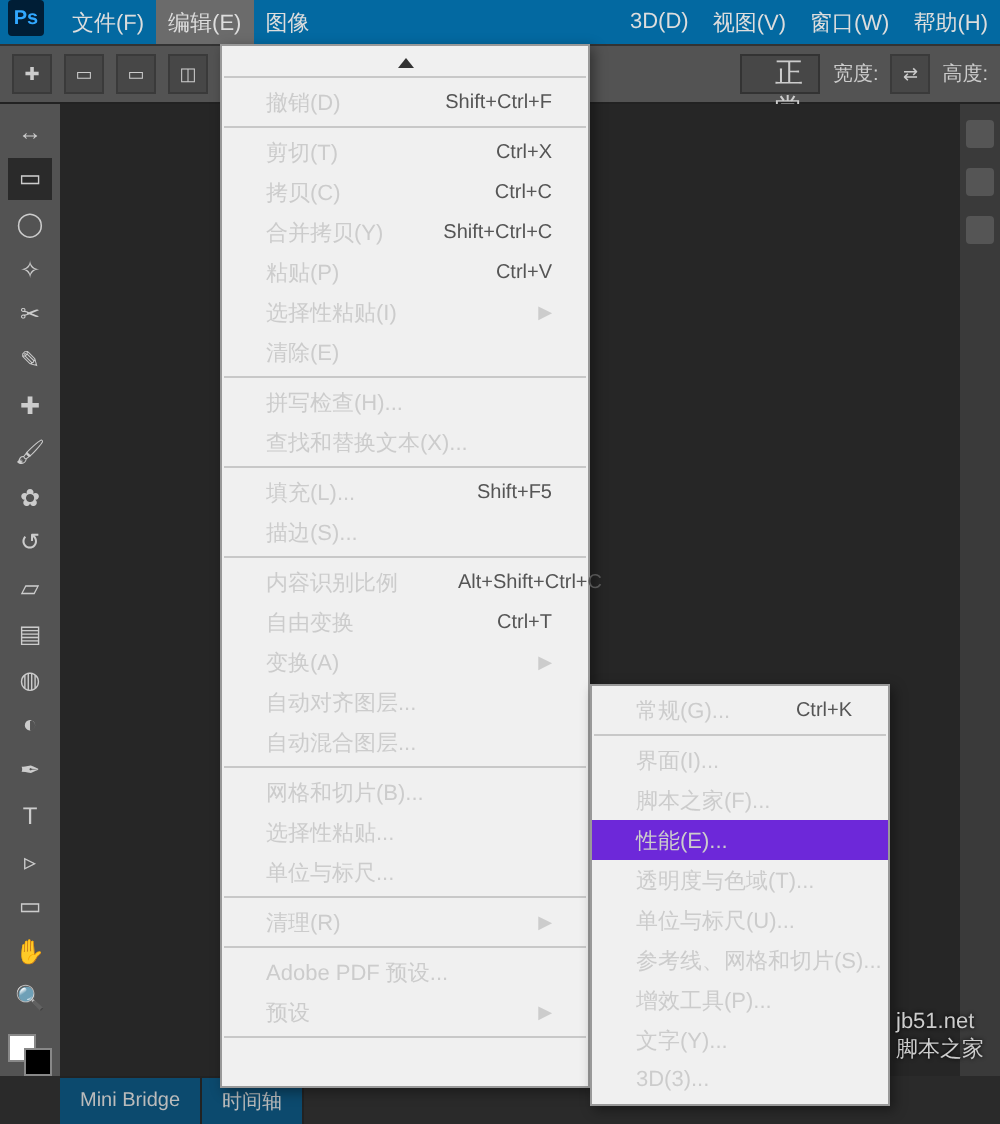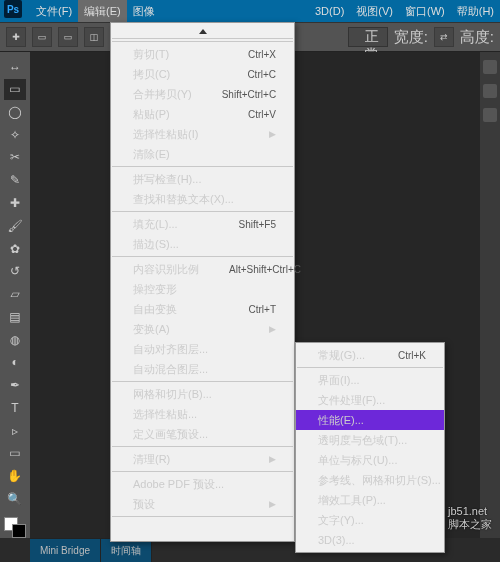--- a/index.html
+++ b/index.html
@@ -5,21 +5,21 @@
 *{margin:0;padding:0;box-sizing:border-box;font-family:"Microsoft YaHei",Arial,sans-serif;font-size:11px;color:#ccc}
 body{background:#2a2a2a;width:500px;height:562px;overflow:hidden;position:relative}
 .menubar{background:#0369a1;height:22px;display:flex;align-items:flex-start;padding-left:4px}
 .ps-logo{width:18px;height:18px;background:#001e36;color:#31a8ff;font-weight:bold;font-size:10px;display:flex;align-items:center;justify-content:center;border-radius:2px;margin-right:8px}
 .menu-item{padding:0 6px;height:22px;display:flex;align-items:center;color:#ddd;cursor:default}
 .menu-item.active{background:#6b6b6b}
 .menu-spacer{flex:1}
 .optbar{background:#535353;height:30px;display:flex;align-items:center;padding:0 6px;border-top:1px solid #333;border-bottom:1px solid #222;gap:6px}
 .opt-icon{width:20px;height:20px;border:1px solid #3a3a3a;background:#474747;display:flex;align-items:center;justify-content:center;font-size:9px}
 .opt-drop{width:40px;height:20px;background:#474747;border:1px solid #333;font-size:14px;padding:0 16px}
-.opt-label{font-size:15px;color:#ccc}
+.opt-label{font-size:10px;color:#ccc}
 .workspace{position:absolute;left:0;top:52px;right:0;bottom:24px;display:flex}
 .toolbar{width:30px;background:#535353;display:flex;flex-direction:column;align-items:center;padding-top:4px;gap:2px}
 .tool{width:22px;height:22px;display:flex;align-items:center;justify-content:center;color:#ccc;font-size:12px}
 .tool.sel{background:#2a2a2a}
 .swatches{margin-top:6px;width:22px;height:22px;position:relative}
 .sw-f{width:14px;height:14px;background:#fff;border:1px solid #888;position:absolute;top:0;left:0}
 .sw-b{width:14px;height:14px;background:#000;border:1px solid #888;position:absolute;bottom:0;right:0}
 .canvas{flex:1;background:#262626}
 .panelstrip{width:20px;background:#3a3a3a;display:flex;flex-direction:column;gap:10px;padding-top:8px;align-items:center}
 .pdot{width:14px;height:14px;background:#555;border-radius:2px}
@@ -102,20 +102,24 @@
 </div>
 
 <div class="bottom-tabs">
   <div class="btab">Mini Bridge</div>
   <div class="btab">时间轴</div>
 </div>
 
 <div class="menu menu1" id="menu1">
     <div class="tri-up"></div>
     <div class="msep"></div>
+    <div class="mrow dis">
+      <span class="lbl">撤销(D)</span>
+      <span class="sc">Shift+Ctrl+F</span>
+    </div>
     <div class="msep"></div>
     <div class="mrow">
       <span class="lbl">剪切(T)</span>
       <span class="sc">Ctrl+X</span>
     </div>
     <div class="mrow">
       <span class="lbl">拷贝(C)</span>
       <span class="sc">Ctrl+C</span>
     </div>
     <div class="mrow">
@@ -147,23 +151,20 @@
     </div>
     <div class="mrow dis">
       <span class="lbl">描边(S)...</span>
     </div>
     <div class="msep"></div>
     <div class="mrow dis">
       <span class="lbl">内容识别比例</span>
       <span class="sc">Alt+Shift+Ctrl+C</span>
     </div>
     <div class="mrow dis">
-      <span class="lbl">操控变形</span>
-    </div>
-    <div class="mrow dis">
       <span class="lbl">自由变换</span>
       <span class="sc">Ctrl+T</span>
     </div>
     <div class="mrow dis">
       <span class="lbl">变换(A)</span>
       <span class="arr">▶</span>
     </div>
     <div class="mrow dis">
       <span class="lbl">自动对齐图层...</span>
     </div>
@@ -171,21 +172,21 @@
       <span class="lbl">自动混合图层...</span>
     </div>
     <div class="msep"></div>
     <div class="mrow dis">
       <span class="lbl">网格和切片(B)...</span>
     </div>
     <div class="mrow dis">
       <span class="lbl">选择性粘贴...</span>
     </div>
     <div class="mrow dis">
-      <span class="lbl">定义画笔预设...</span>
+      <span class="lbl">单位与标尺...</span>
     </div>
     <div class="msep"></div>
     <div class="mrow">
       <span class="lbl">清理(R)</span>
       <span class="arr">▶</span>
     </div>
     <div class="msep"></div>
     <div class="mrow">
       <span class="lbl">Adobe PDF 预设...</span>
     </div>
@@ -200,21 +201,21 @@
 <div class="menu menu2" id="menu2">
     <div class="mrow">
       <span class="lbl">常规(G)...</span>
       <span class="sc">Ctrl+K</span>
     </div>
     <div class="msep"></div>
     <div class="mrow">
       <span class="lbl">界面(I)...</span>
     </div>
     <div class="mrow">
-      <span class="lbl">文件处理(F)...</span>
+      <span class="lbl">脚本之家(F)...</span>
     </div>
     <div class="mrow hl">
       <span class="lbl">性能(E)...</span>
     </div>
     <div class="mrow">
       <span class="lbl">透明度与色域(T)...</span>
     </div>
     <div class="mrow">
       <span class="lbl">单位与标尺(U)...</span>
     </div>

